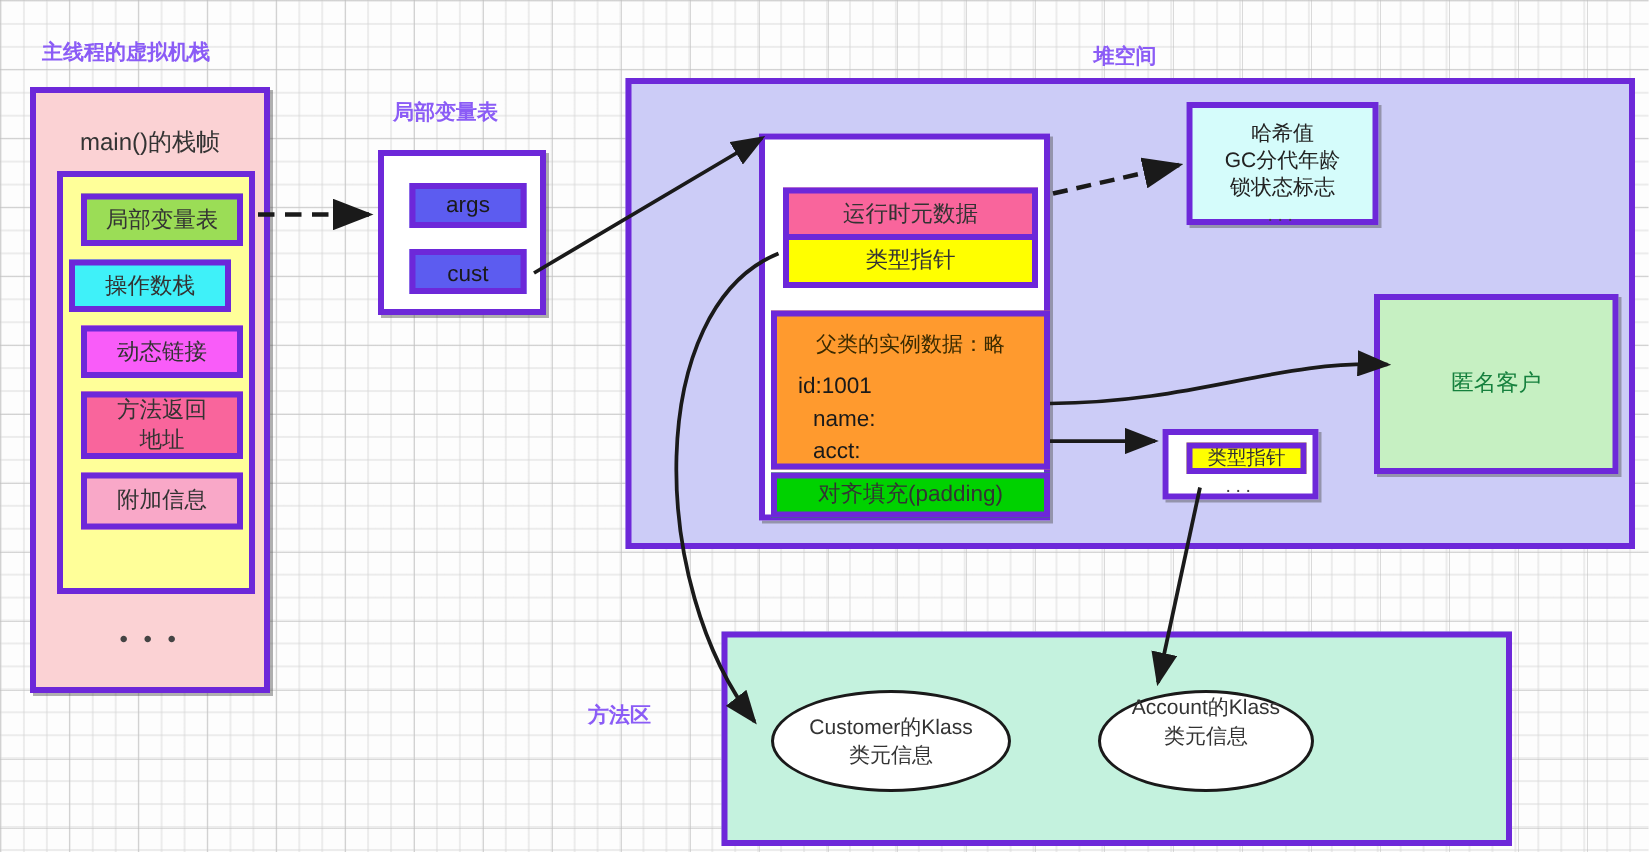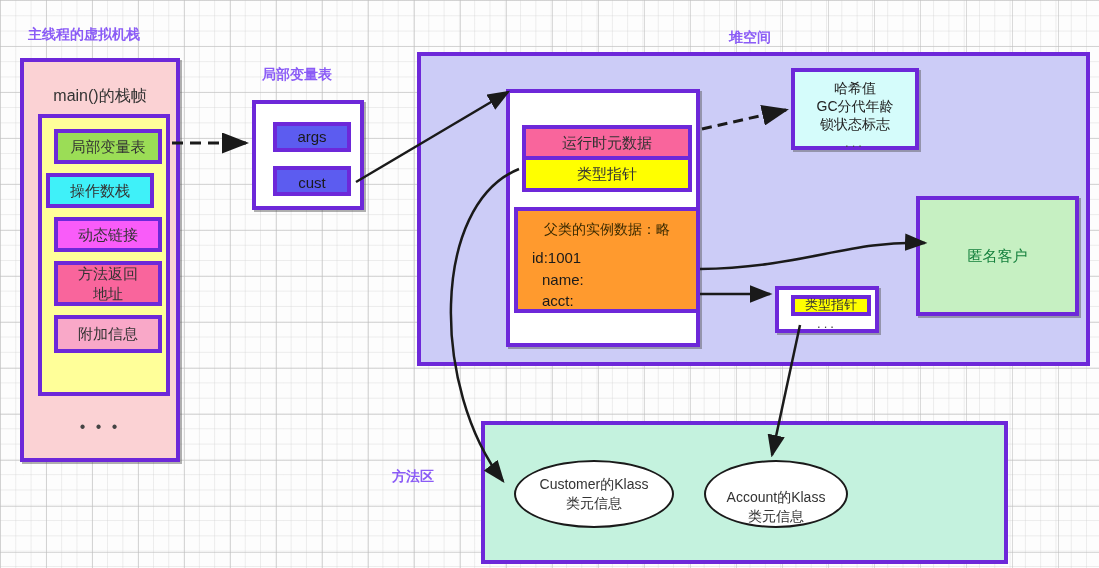--- a/index.html
+++ b/index.html
@@ -98,20 +98,23 @@
     <span>类型指针</span>
   </div>
 
   <div class="box" style="left:4px;top:114px;width:186px;height:106px;background:#ff9a2e;display:block;text-align:left;">
     <div style="text-align:center;margin-top:9px;font-size:14px;color:#3a2a00;">父类的实例数据：略</div>
     <div style="margin:10px 0 0 14px;font-size:15px;color:#1a1a1a;">id:1001</div>
     <div style="margin:2px 0 0 24px;font-size:15px;color:#1a1a1a;">name:</div>
     <div style="margin:2px 0 0 24px;font-size:15px;color:#1a1a1a;">acct:</div>
   </div>
 
+  <div class="box" style="left:4px;top:222px;width:186px;height:30px;background:#00d200;">
+    <span>对齐填充(padding)</span>
+  </div>
 </div>
 
 <div class="box shadowed" style="left:791px;top:68px;width:128px;height:82px;background:#d5fcfb;display:block;
             padding-top:7px;">
   <div style="font-size:14px;color:#222;">哈希值</div>
   <div style="font-size:14px;color:#222;">GC分代年龄</div>
   <div style="font-size:14px;color:#222;">锁状态标志</div>
   <div class="dots" style="font-size:13px;margin-top:1px;">...</div>
 </div>
 
@@ -129,23 +132,23 @@
 <div class="box" style="left:481px;top:421px;width:527px;height:143px;background:#c4f2de;display:block;"></div>
 
 <div style="position:absolute;left:514px;top:460px;width:160px;height:68px;
             border:2px solid #1a1a1a;border-radius:50%;background:#ffffff;
             display:flex;flex-direction:column;align-items:center;justify-content:center;
             font-size:14px;color:#333;line-height:1.35;box-sizing:border-box;">
   <div>Customer的Klass</div>
   <div>类元信息</div>
 </div>
 
-<div style="position:absolute;left:704px;top:460px;width:144px;height:68px;
+<div style="position:absolute;left:732px;top:460px;width:144px;height:68px;
             border:2px solid #1a1a1a;border-radius:50%;background:#ffffff;
-            display:flex;flex-direction:column;align-items:center;justify-content:flex-end;
+            display:flex;flex-direction:column;align-items:center;justify-content:flex-start;
             font-size:14px;color:#333;line-height:1.35;box-sizing:border-box;">
   <div>Account的Klass</div>
   <div>类元信息</div>
 </div>
 
 <svg class="overlay" viewBox="0 0 1099 568">
   <defs>
     <marker id="ah" markerWidth="9" markerHeight="7" refX="8" refY="3.5" orient="auto">
       <polygon points="0 0, 9 3.5, 0 7" fill="#1a1a1a"></polygon>
     </marker>

